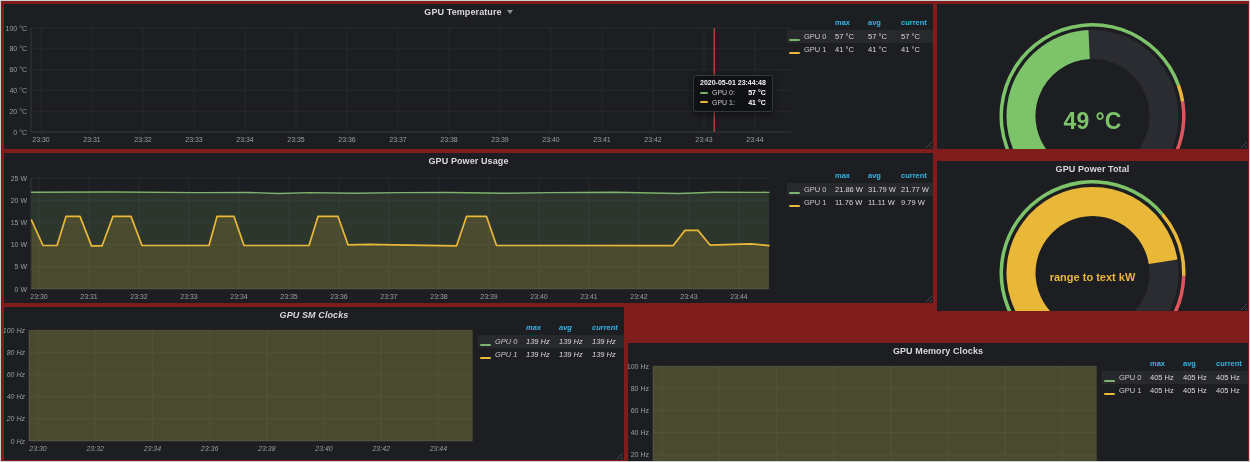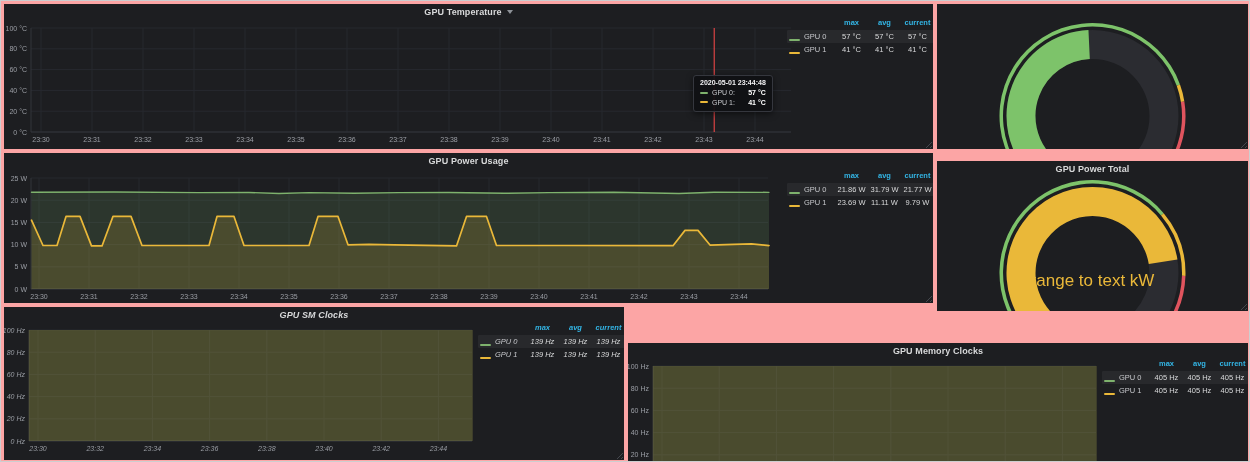--- a/index.html
+++ b/index.html
@@ -1,39 +1,39 @@
 <!DOCTYPE html>
 <html><head>
 <meta charset="utf-8">
 <style>
   html,body{margin:0;padding:0;background:#2a2a2e;font-family:"Liberation Sans","DejaVu Sans",sans-serif;}
-  #frame{position:relative;width:1250px;height:462px;box-sizing:border-box;border:1px solid #cdced0;background:#fca5a5;overflow:hidden;}
+  #frame{position:relative;width:1250px;height:462px;box-sizing:border-box;border:1px solid #cdced0;background:#7f1d1d;overflow:hidden;}
   .panel{position:absolute;background:#1d1e21;overflow:hidden;}
   .ptitle{position:absolute;left:0;top:0;width:100%;height:15px;display:flex;align-items:center;justify-content:center;
           font-size:9px;font-weight:700;color:#d8d9da;letter-spacing:.1px;cursor:pointer;z-index:3;}
   .caret{width:0;height:0;border-left:3px solid transparent;border-right:3px solid transparent;border-top:4px solid #8e9298;margin-left:5px;}
   svg.chart{position:absolute;left:0;top:0;z-index:1;}
   .tick{font-size:7px;fill:#9b9ea5;font-family:"Liberation Sans",sans-serif;}
   .legend{position:absolute;z-index:2;font-size:7.5px;color:#c7c8cc;}
   .lg-row{display:flex;align-items:center;height:13.5px;padding:0 2px;border-radius:1px;}
   .lg-row.hl{background:rgba(255,255,255,0.05);}
   .lg-name{width:46px;display:flex;align-items:flex-end;gap:4px;color:#c7c8cc;cursor:pointer;}
-  .lg-col{width:33px;text-align:center;color:#d8d9da;}
+  .lg-col{width:33px;text-align:left;color:#d8d9da;}
   .lg-head .lg-col{color:#33b5e5;font-weight:700;}
   .dash{display:inline-block;width:11px;height:2px;border-radius:1px;}
   .tooltip{position:absolute;z-index:5;background:rgba(15,16,19,0.93);border:1px solid #35373e;border-radius:3px;
            padding:3px 6px 4px 6px;font-size:7px;color:#c9cace;box-shadow:0 2px 6px rgba(0,0,0,.5);white-space:nowrap;}
   .tt-time{font-weight:700;color:#f2f2f4;margin-bottom:2px;}
   .tt-row{display:flex;align-items:center;gap:4px;height:9.5px;}
   .tt-row .dash{width:8px;}
   .tt-name{color:#c9cace;}
   .tt-val{font-weight:700;color:#fff;margin-left:auto;padding-left:8px;}
   .gauge-val{position:absolute;left:0;width:100%;text-align:center;z-index:2;font-weight:600;}
   .gauge-val.lg{font-size:23px;}
-  .gauge-val.sm{font-size:17px;font-weight:400;text-align:center;}
+  .gauge-val.sm{font-size:11px;font-weight:700;text-align:center;}
   .rsz{position:absolute;right:1px;bottom:1px;width:8px;height:8px;z-index:4;cursor:se-resize;
        clip-path:polygon(100% 0,100% 100%,0 100%);
        background:repeating-linear-gradient(135deg,#44474d 0 1px,transparent 1px 3.2px);}
 </style>
 </head>
 <body>
 
 <div id="frame">
 
   <div class="panel" style="left:3px;top:3px;width:929px;height:145px;">
@@ -125,20 +125,21 @@
   </div>
 
   <div class="panel" style="left:936px;top:3px;width:311px;height:145px;">
     <svg class="chart" width="311" height="145" viewBox="0 0 311 145">
         <path d="M 94.69 172.81 A 86 86 0 1 1 216.31 172.81 L 195.81 152.31 A 57 57 0 1 0 115.19 152.31 Z" fill="#2b2c31"></path>
         <path d="M 94.69 172.81 A 86 86 0 0 1 151.45 26.10 L 152.81 55.06 A 57 57 0 0 0 115.19 152.31 Z" fill="#7dc36a"></path>
         <path d="M 89.74 177.76 A 93 93 0 1 1 243.00 80.50 L 239.71 81.68 A 89.5 89.5 0 1 0 92.21 175.29 Z" fill="#7dc36a"></path>
         <path d="M 243.00 80.50 A 93 93 0 0 1 247.36 97.45 L 243.90 98.00 A 89.5 89.5 0 0 0 239.71 81.68 Z" fill="#eab839"></path>
         <path d="M 247.36 97.45 A 93 93 0 0 1 221.26 177.76 L 218.79 175.29 A 89.5 89.5 0 0 0 243.90 98.00 Z" fill="#e0545e"></path>
       </svg>
+    <div class="gauge-val lg" style="top: 104px; color: rgb(125, 195, 106);">49 °C</div>
     <div class="rsz"></div>
   </div>
 
   <div class="panel" style="left:3px;top:152px;width:929px;height:150px;">
     <div class="ptitle">
       <span>GPU Power Usage</span>
     </div>
     <svg class="chart" width="929" height="150" viewBox="0 0 929 150">
         <line x1="35" y1="25" x2="35" y2="136" stroke="#27292f" stroke-width="1"></line>
         <text class="tick" x="35" y="146" text-anchor="middle">23:30</text>
@@ -197,21 +198,21 @@
           <span class="lg-col">current</span>
         </div>
         <div class="lg-row hl">
           <span class="lg-name"><i class="dash" style="background:#7eb26d"></i>GPU 0</span>
           <span class="lg-col">21.86 W</span>
           <span class="lg-col">31.79 W</span>
           <span class="lg-col">21.77 W</span>
         </div>
         <div class="lg-row">
           <span class="lg-name"><i class="dash" style="background:#eab839"></i>GPU 1</span>
-          <span class="lg-col">23.69 W</span>
+          <span class="lg-col">11.76 W</span>
           <span class="lg-col">11.11 W</span>
           <span class="lg-col">9.79 W</span>
         </div>
       </div>
     <div class="rsz"></div>
   </div>
 
   <div class="panel" style="left:936px;top:160px;width:311px;height:150px;">
     <div class="ptitle">
       <span>GPU Power Total</span>

